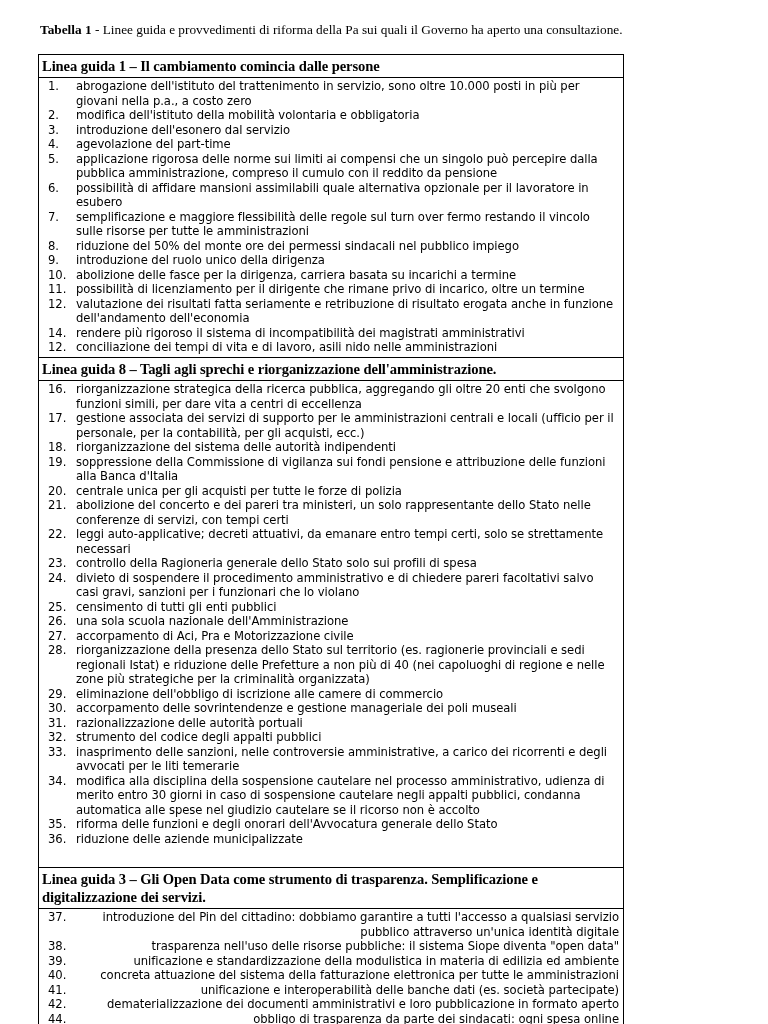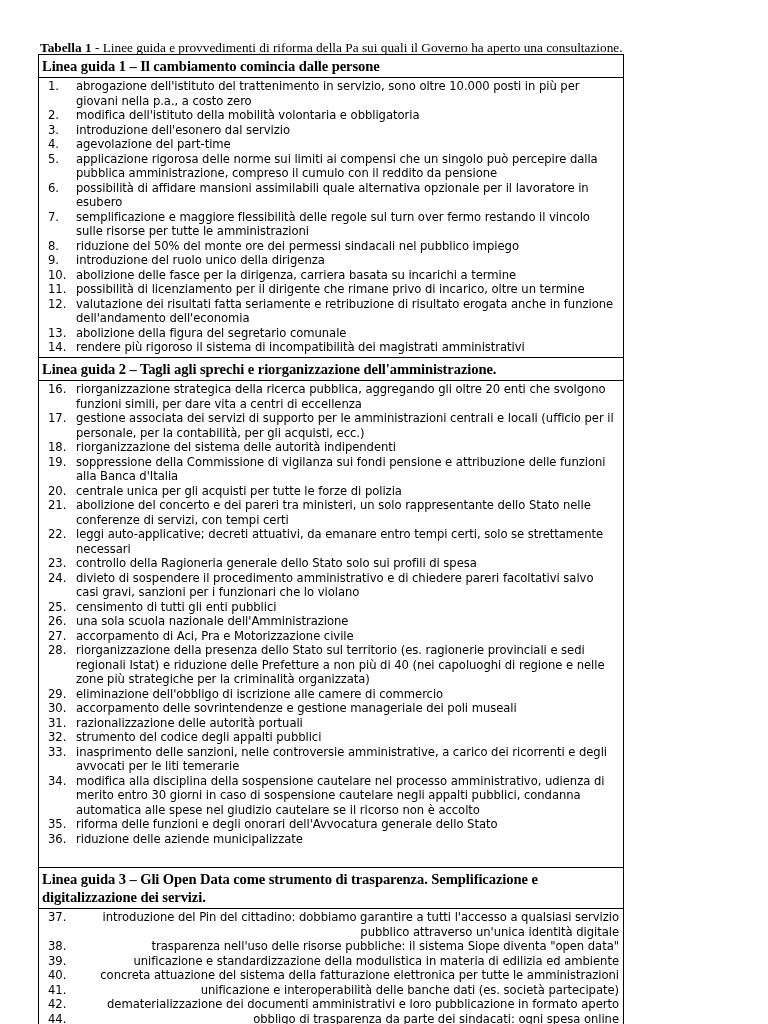--- a/index.html
+++ b/index.html
@@ -1,18 +1,18 @@
 <!DOCTYPE html>
 <html><head>
 <meta charset="utf-8">
 <style>
   html, body { margin: 0; padding: 0; background: #ffffff; }
   body { width: 768px; height: 1024px; position: relative; overflow: hidden; color: #000; }
   .caption {
-    position: absolute; left: 40px; top: 40px;
+    position: absolute; left: 40px; top: 22px;
     font-family: "Liberation Serif", serif; font-size: 13.3px; line-height: 16px; white-space: nowrap;
   }
   .caption b { font-weight: bold; }
   .table {
     position: absolute; left: 38px; top: 54px; width: 586px;
     border: 1.5px solid #000; box-sizing: border-box;
   }
   .sec-head {
     font-family: "Liberation Serif", serif; font-weight: bold; font-size: 14.6px;
     line-height: 18px; padding: 2px 4px 2px 3px; border-bottom: 1.5px solid #000;
@@ -46,26 +46,25 @@
         <li><span class="num">3.</span><span>introduzione dell'esonero dal servizio</span></li>
         <li><span class="num">4.</span><span>agevolazione del part-time</span></li>
         <li><span class="num">5.</span><span>applicazione rigorosa delle norme sui limiti ai compensi che un singolo può percepire dalla pubblica amministrazione, compreso il cumulo con il reddito da pensione</span></li>
         <li><span class="num">6.</span><span>possibilità di affidare mansioni assimilabili quale alternativa opzionale per il lavoratore in esubero</span></li>
         <li><span class="num">7.</span><span>semplificazione e maggiore flessibilità delle regole sul turn over fermo restando il vincolo sulle risorse per tutte le amministrazioni</span></li>
         <li><span class="num">8.</span><span>riduzione del 50% del monte ore dei permessi sindacali nel pubblico impiego</span></li>
         <li><span class="num">9.</span><span>introduzione del ruolo unico della dirigenza</span></li>
         <li><span class="num">10.</span><span>abolizione delle fasce per la dirigenza, carriera basata su incarichi a termine</span></li>
         <li><span class="num">11.</span><span>possibilità di licenziamento per il dirigente che rimane privo di incarico, oltre un termine</span></li>
         <li><span class="num">12.</span><span>valutazione dei risultati fatta seriamente e retribuzione di risultato erogata anche in funzione dell'andamento dell'economia</span></li>
-        <li><span class="num">13.</span><span>abolizione della figura del segretario comunale</span></li>
         <li><span class="num">14.</span><span>rendere più rigoroso il sistema di incompatibilità dei magistrati amministrativi</span></li>
         <li><span class="num">12.</span><span>conciliazione dei tempi di vita e di lavoro, asili nido nelle amministrazioni</span></li>
       </ol>
   </div>
-  <div class="sec-head">Linea guida 2 – Tagli agli sprechi e riorganizzazione dell'amministrazione.</div>
+  <div class="sec-head">Linea guida 8 – Tagli agli sprechi e riorganizzazione dell'amministrazione.</div>
   <div class="sec-body b2">
     <ol>
         <li><span class="num">16.</span><span>riorganizzazione strategica della ricerca pubblica, aggregando gli oltre 20 enti che svolgono funzioni simili, per dare vita a centri di eccellenza</span></li>
         <li><span class="num">17.</span><span>gestione associata dei servizi di supporto per le amministrazioni centrali e locali (ufficio per il personale, per la contabilità, per gli acquisti, ecc.)</span></li>
         <li><span class="num">18.</span><span>riorganizzazione del sistema delle autorità indipendenti</span></li>
         <li><span class="num">19.</span><span>soppressione della Commissione di vigilanza sui fondi pensione e attribuzione delle funzioni alla Banca d'Italia</span></li>
         <li><span class="num">20.</span><span>centrale unica per gli acquisti per tutte le forze di polizia</span></li>
         <li><span class="num">21.</span><span>abolizione del concerto e dei pareri tra ministeri, un solo rappresentante dello Stato nelle conferenze di servizi, con tempi certi</span></li>
         <li><span class="num">22.</span><span>leggi auto-applicative; decreti attuativi, da emanare entro tempi certi, solo se strettamente necessari</span></li>
         <li><span class="num">23.</span><span>controllo della Ragioneria generale dello Stato solo sui profili di spesa</span></li>

